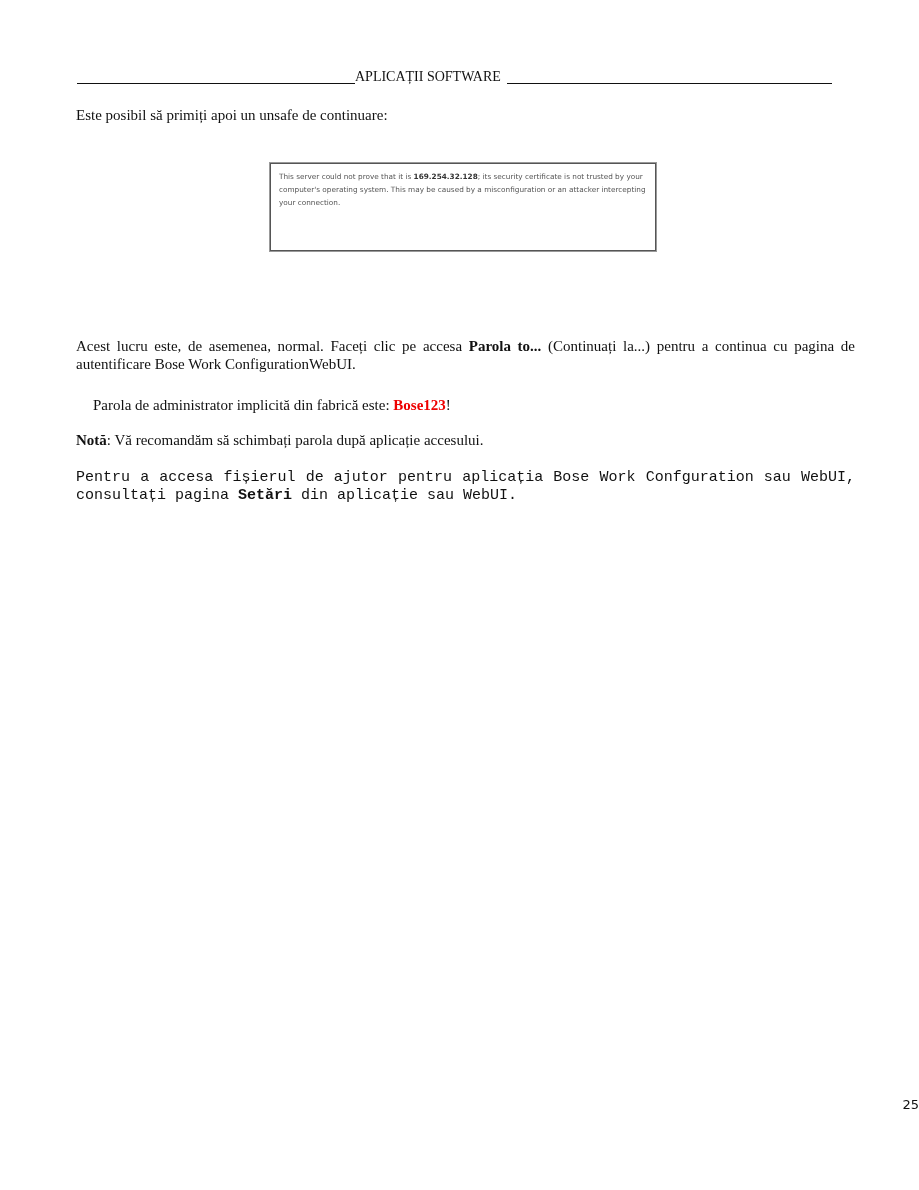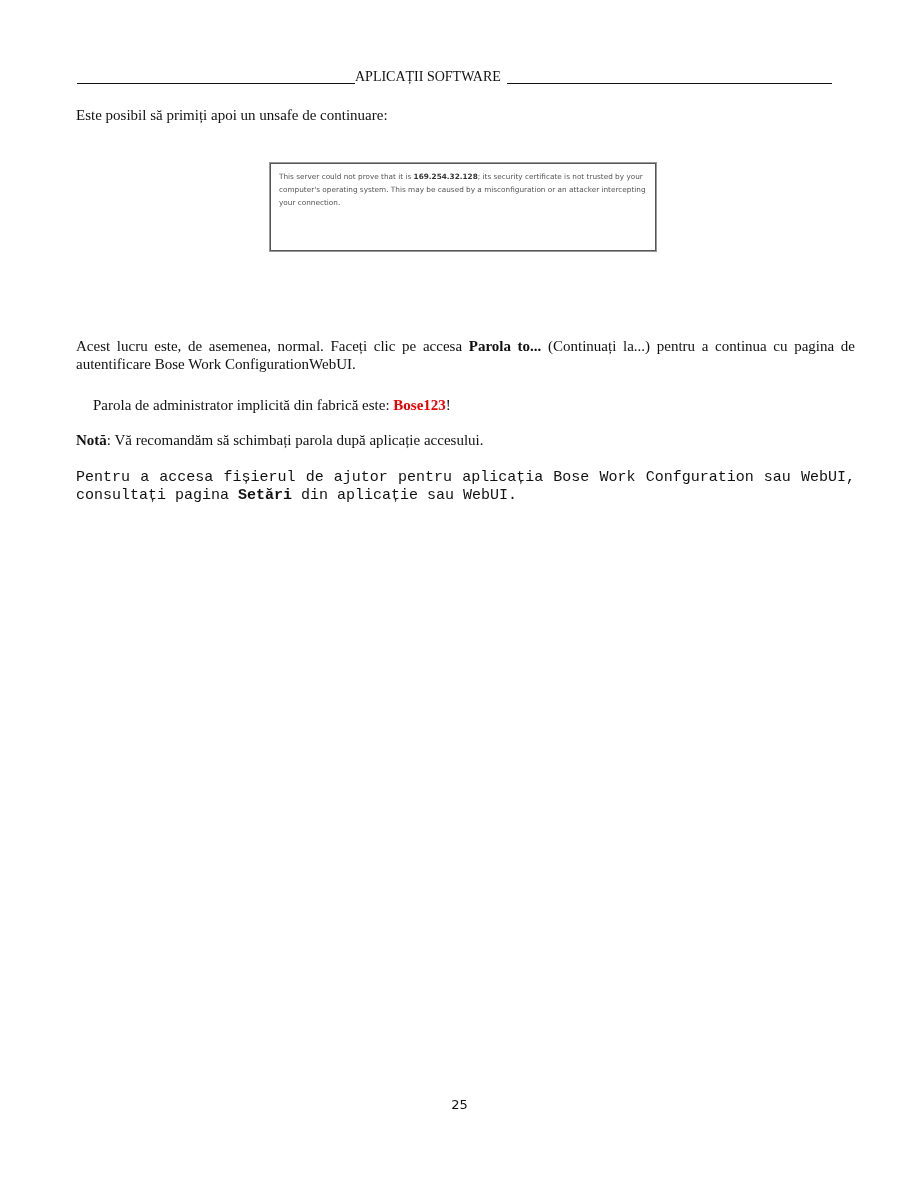--- a/index.html
+++ b/index.html
@@ -14,21 +14,21 @@
   .p1 { top:106px; }
   .shot { position:absolute; left:270px; top:163px; width:386px; height:88px; border:1px solid #555; box-shadow:0 0 0 1px #999;
           font-family:"DejaVu Sans", sans-serif; font-size:7.3px; color:#555; padding:6px 8px; box-sizing:border-box; line-height:13px; }
   .shot b { color:#333; }
   .shot .link { margin-top:10px; text-decoration:underline; color:#666; }
   .p2 { top:337px; }
   .p3 { top:396px;margin-left:17px; }
   .red { color:#e00; font-weight:bold; }
   .p4 { top:431px; }
   .p5 { top:469px;font-family:Liberation Mono, monospace; }
-  .pagenum { position:absolute; left:0; width:919px; top:1097px; text-align:center; font-family:"DejaVu Sans", sans-serif; font-size:13px; }
+  .pagenum { position:absolute; left:0; width:919px; top:1097px; text-align:right; font-family:"DejaVu Sans", sans-serif; font-size:13px; }
 </style>
 </head>
 <body>
 
 <div class="header">
   <span class="hline left"></span>
   <span class="htitle">APLICAȚII SOFTWARE</span>
   <span class="hline right"></span>
 </div>
 

